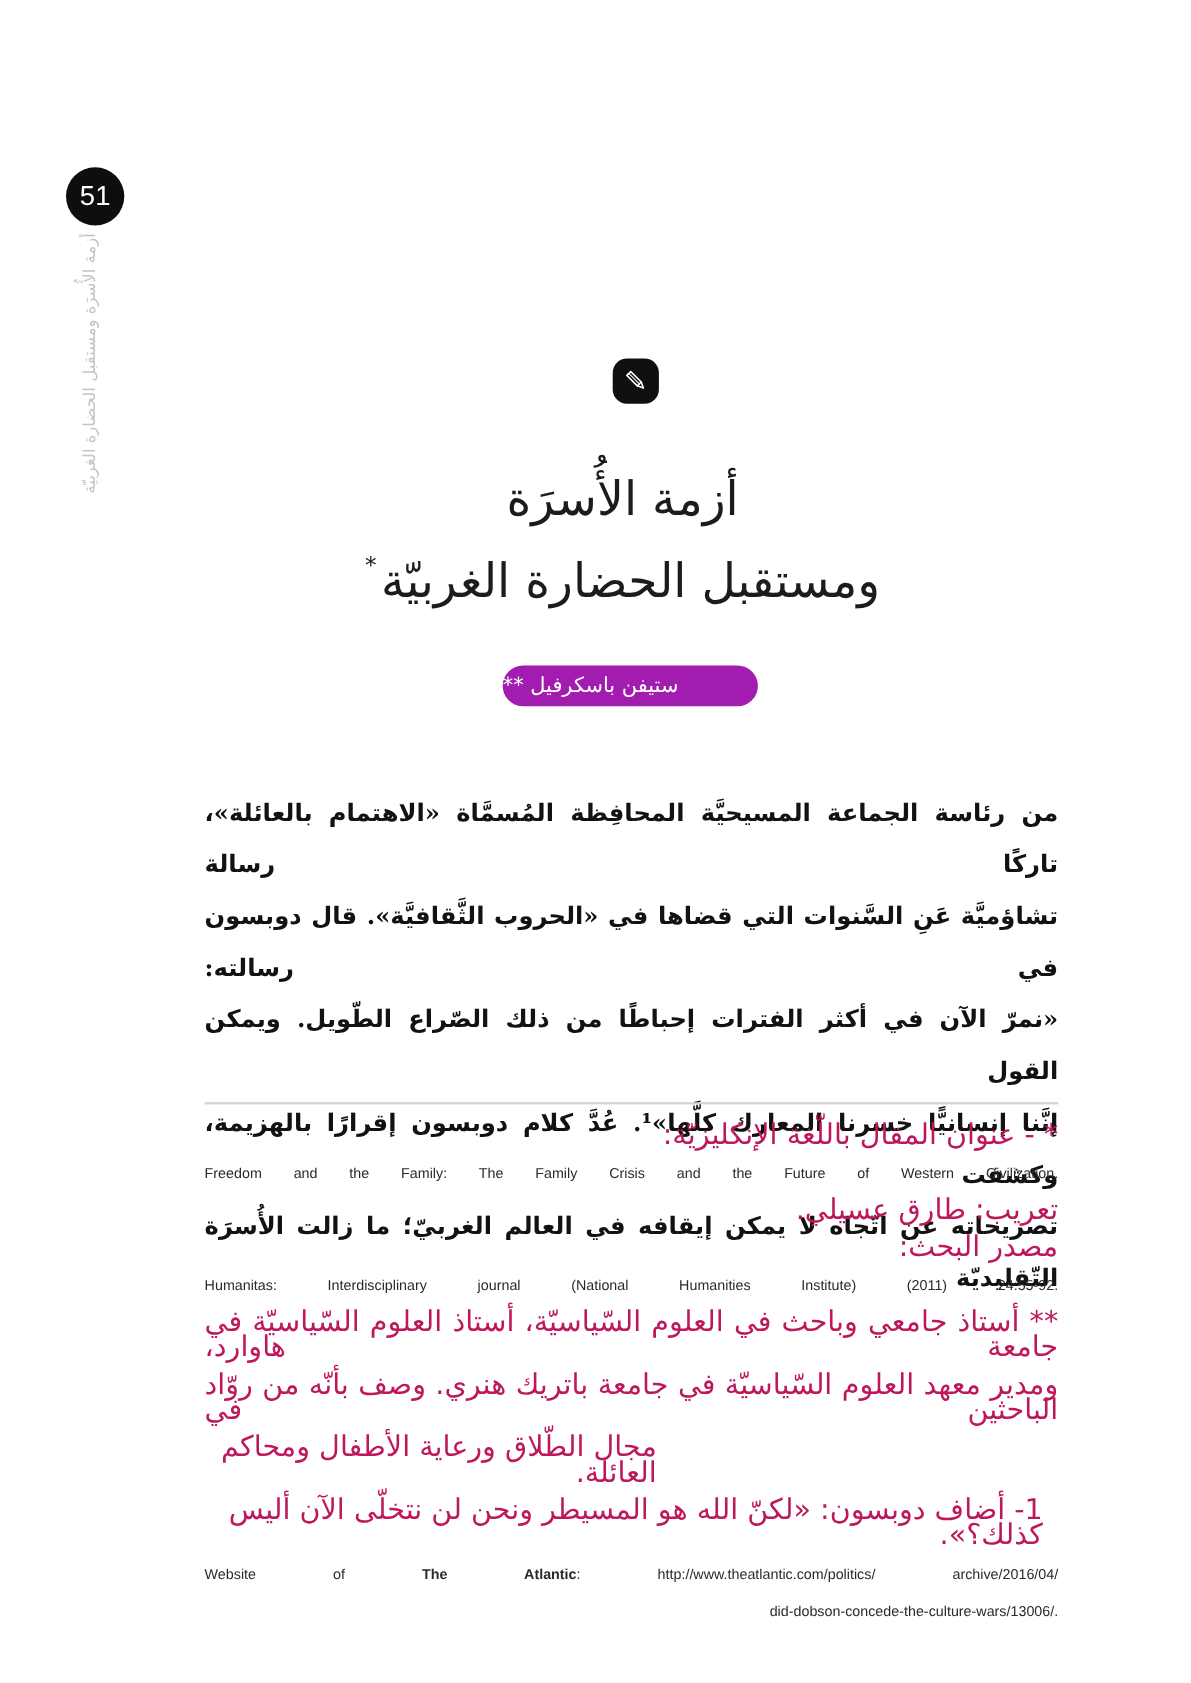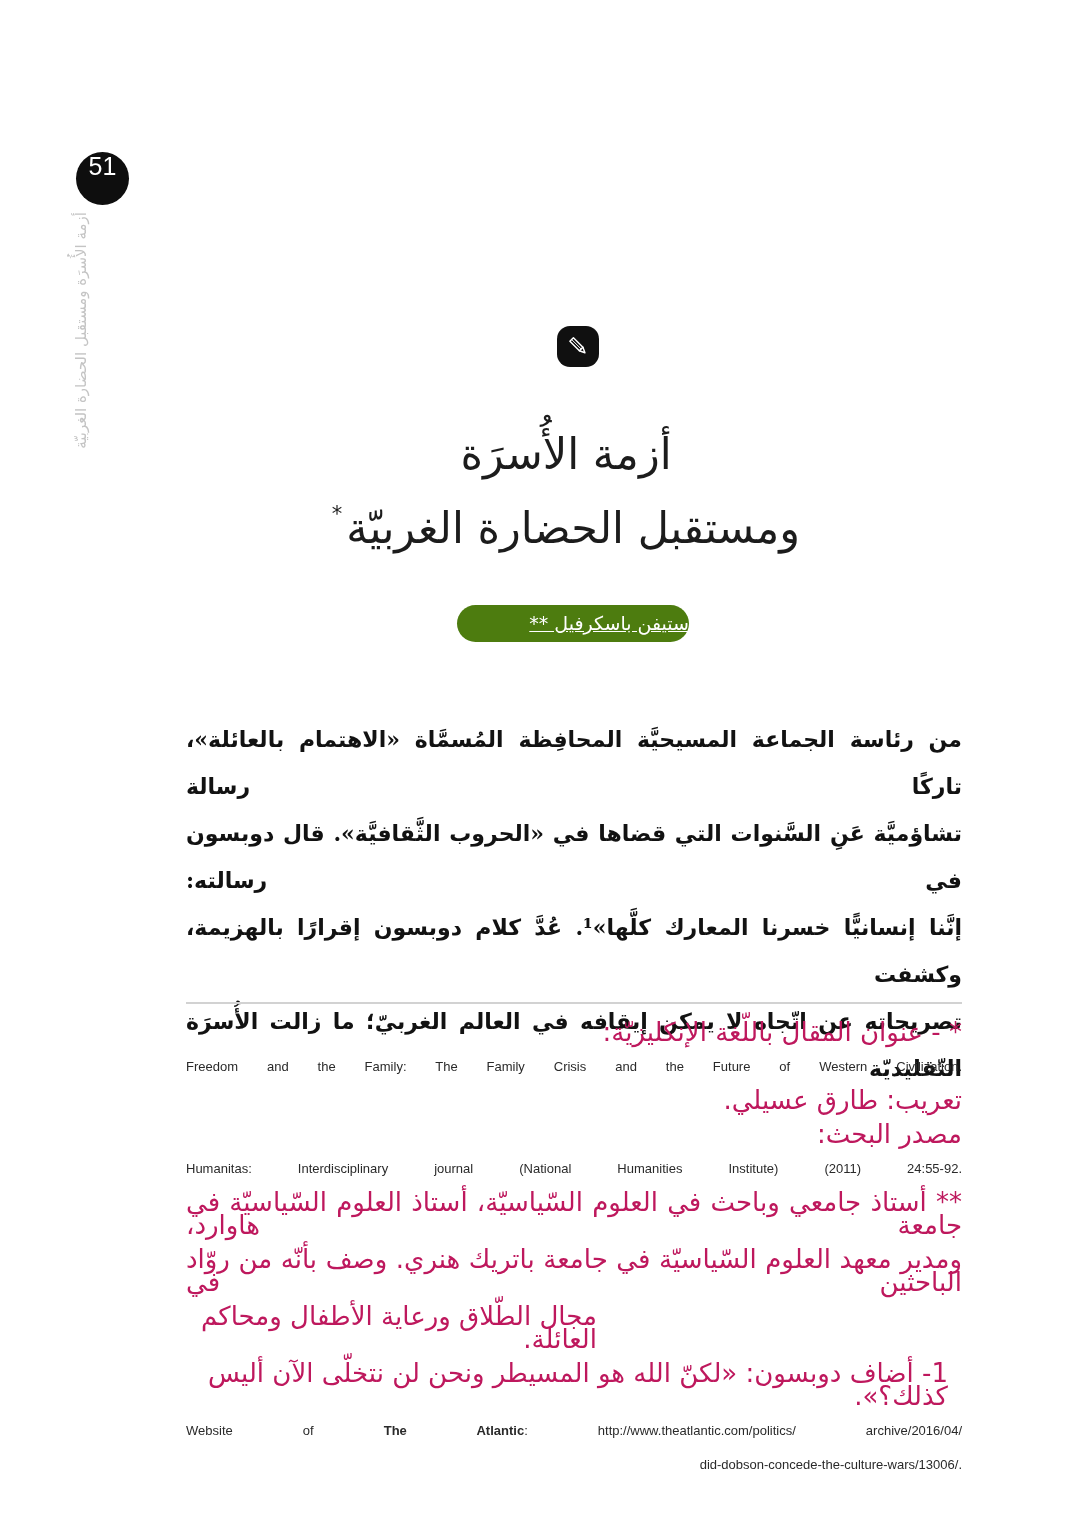--- a/index.html
+++ b/index.html
@@ -8,24 +8,24 @@
     position: relative;
     width: 1083px;
     height: 1530px;
     background: #ffffff;
     overflow: hidden;
     font-family: "DejaVu Sans", sans-serif;
   }
 
   
   .page-badge {
-    position: absolute; left: 76px; top: 152px;
+    position: absolute; left: 60px; top: 152px;
     width: 53px; height: 53px; border-radius: 50%;
     background: #0e0e0e; color: #ffffff;
-    display: flex; align-items: flex-start; justify-content: center;
+    display: flex; align-items: center; justify-content: center;
     font-family: "Liberation Sans", "DejaVu Sans", sans-serif;
     font-size: 25px; font-weight: 400;
   }
 
   
   .side-label {
     position: absolute; left: 72px; top: 500px;
     width: 288px; height: 26px;
     transform: rotate(-90deg); transform-origin: 0 0;
     font-size: 15px; color: #c4c4c4;
@@ -45,22 +45,22 @@
     position: absolute; left: 178px; top: 424px; width: 776px;
     margin: 0; text-align: center; color: #1c1c1c;
     font-size: 43px; font-weight: 400; line-height: 60px;
   }
   .title .star { font-size: 21px; vertical-align: 22px; margin-right: 4px; }
 
   
   .author-pill {
     position: absolute; left: 457px; top: 605px;
     width: 232px; height: 37px; border-radius: 19px;
-    background: #4d7c0f; color: #ffffff;
-    font-size: 19px; line-height: 37px; text-align: right; text-decoration: underline;
+    background: #a21caf; color: #ffffff;
+    font-size: 19px; line-height: 37px; text-align: left;
   }
 
   
   .body-text {
     position: absolute; left: 186px; top: 716px; width: 776px;
     color: #121212;
     font-family: "DejaVu Serif", "DejaVu Sans", serif;
     font-size: 22px; font-weight: 700;
   }
   .bl {
@@ -114,20 +114,21 @@
   <h1 class="title" dir="rtl">
     <span>أزمة الأُسرَة</span><br>
     <span>ومستقبل الحضارة الغربيّة</span><sup class="star">*</sup>
   </h1>
 
   <div class="author-pill" dir="rtl">ستيفن باسكرفيل **</div>
 
   <div class="body-text" dir="rtl">
     <p class="bl">من رئاسة الجماعة المسيحيَّة المحافِظة المُسمَّاة «الاهتمام بالعائلة»، تاركًا رسالة</p>
     <p class="bl">تشاؤميَّة عَنِ السَّنوات التي قضاها في «الحروب الثَّقافيَّة». قال دوبسون في رسالته:</p>
+    <p class="bl">«نمرّ الآن في أكثر الفترات إحباطًا من ذلك الصّراع الطّويل. ويمكن القول</p>
     <p class="bl">إنَّنا إنسانيًّا خسرنا المعارك كلَّها»¹. عُدَّ كلام دوبسون إقرارًا بالهزيمة، وكشفت</p>
     <p class="bl">تصريحاته عن اتّجاه لا يمكن إيقافه في العالم الغربيّ؛ ما زالت الأُسرَة التّقليديّة</p>
   </div>
 
   <div class="divider"></div>
 
   <div class="footnotes">
     <p class="fn ar right" dir="rtl">* - عنوان المقال باللّغة الإنكليزيّة:</p>
     <p class="fn en just">Freedom and the Family: The Family Crisis and the Future of Western Civilization.</p>
     <p class="fn ar right" dir="rtl">تعريب: طارق عسيلي.</p>

